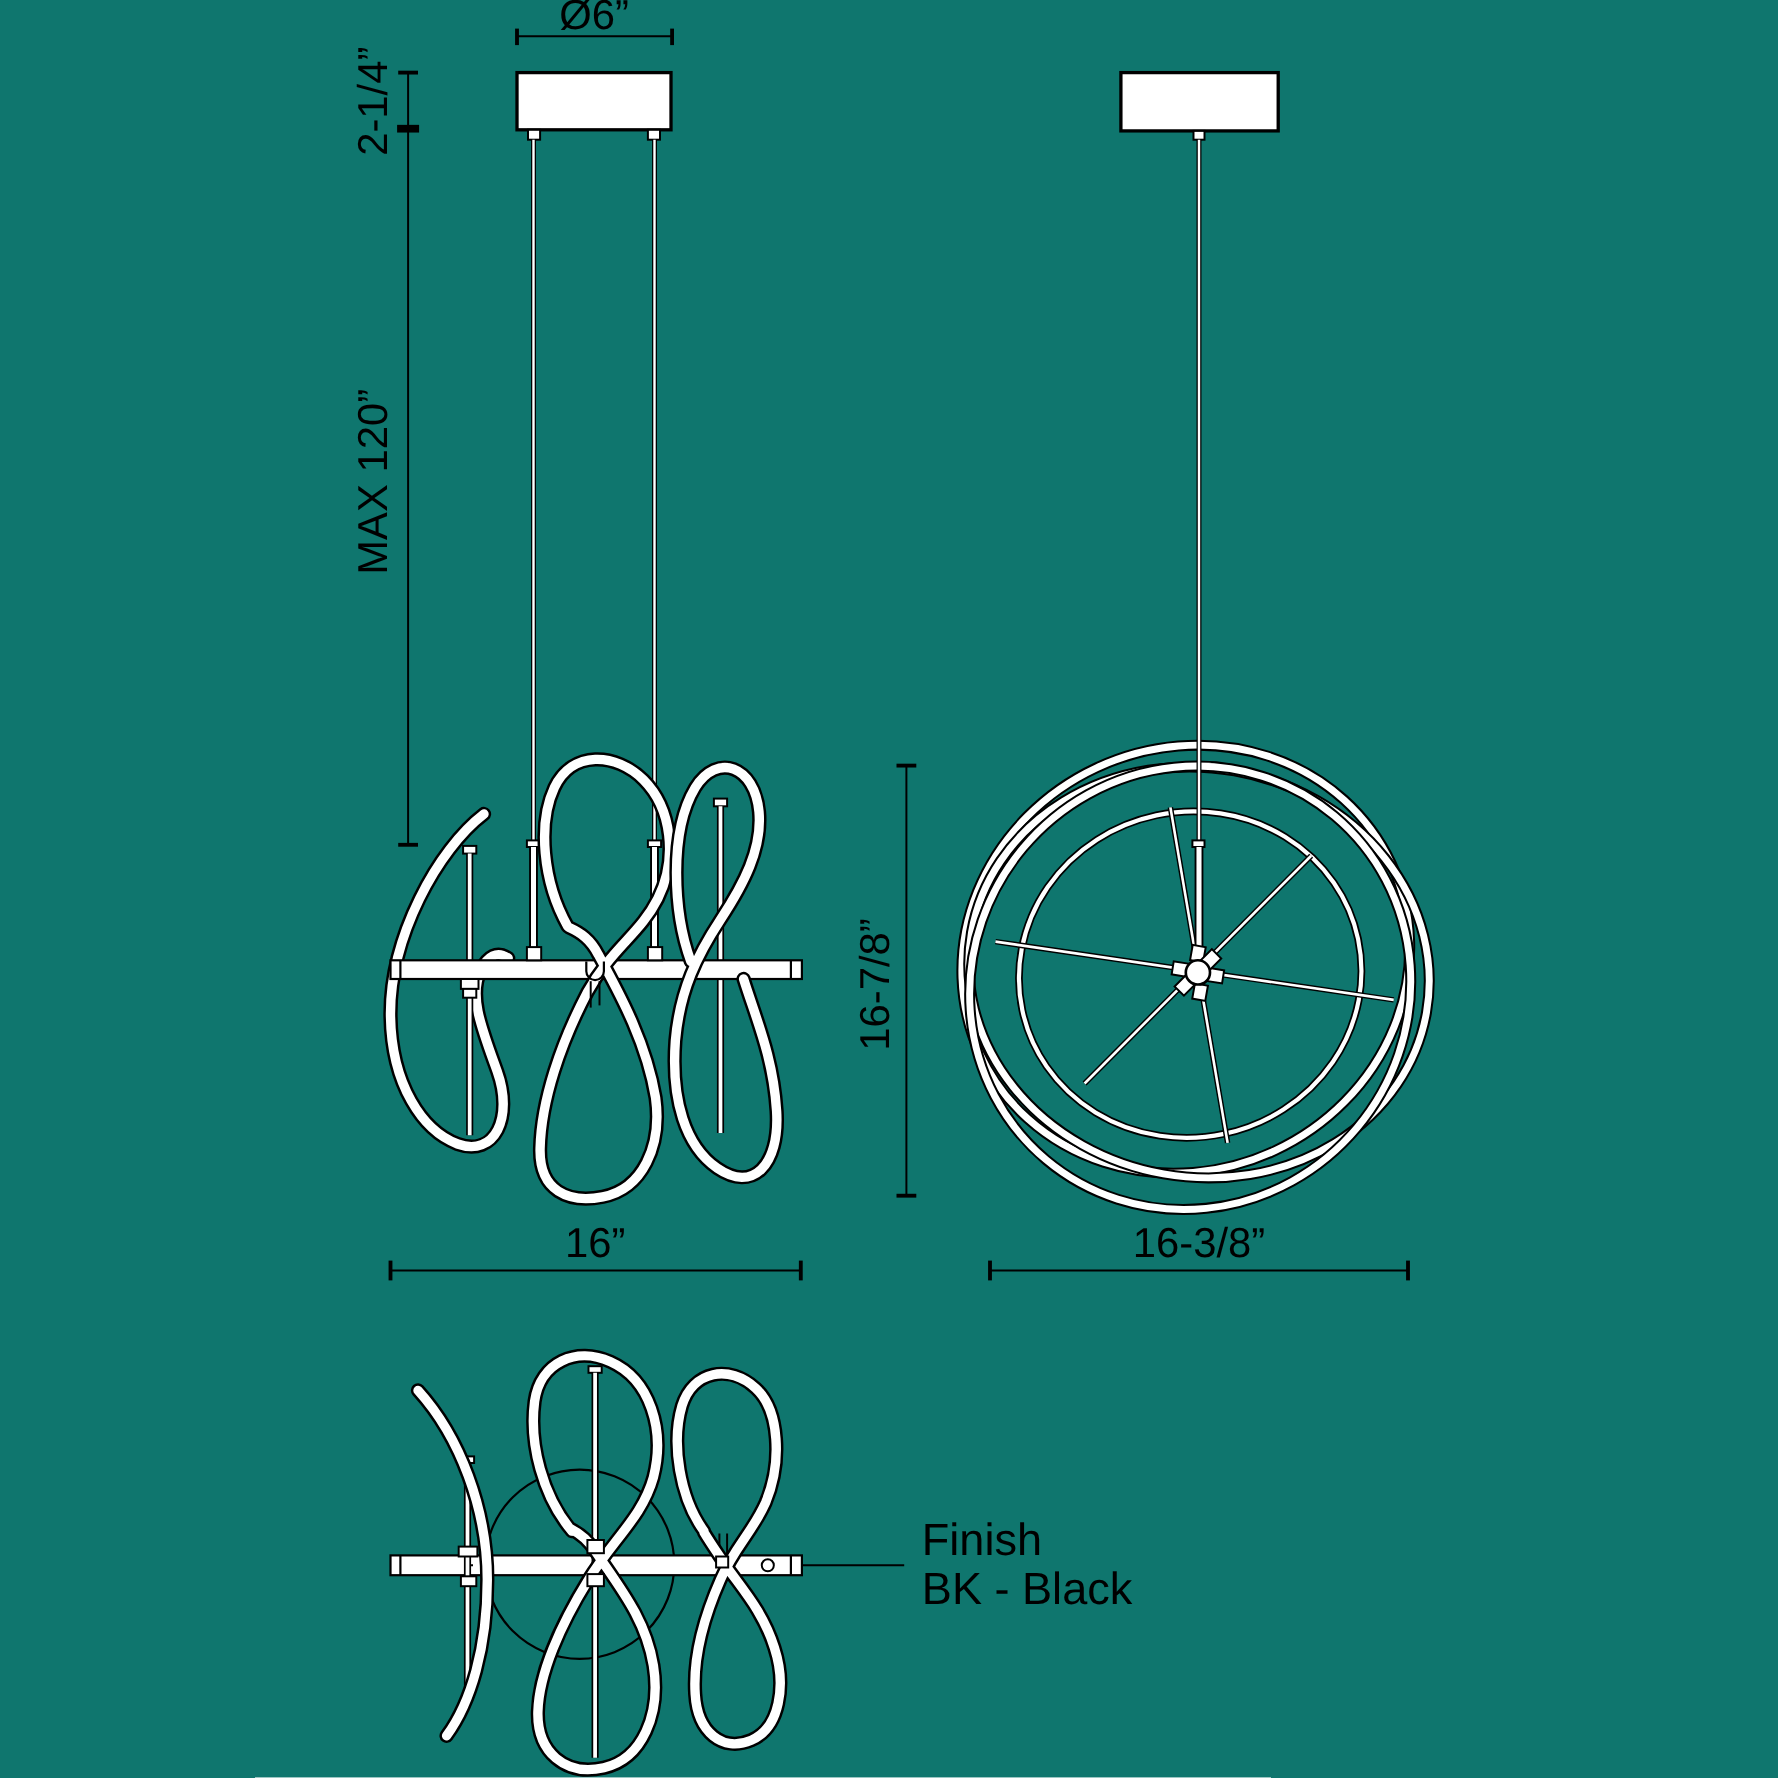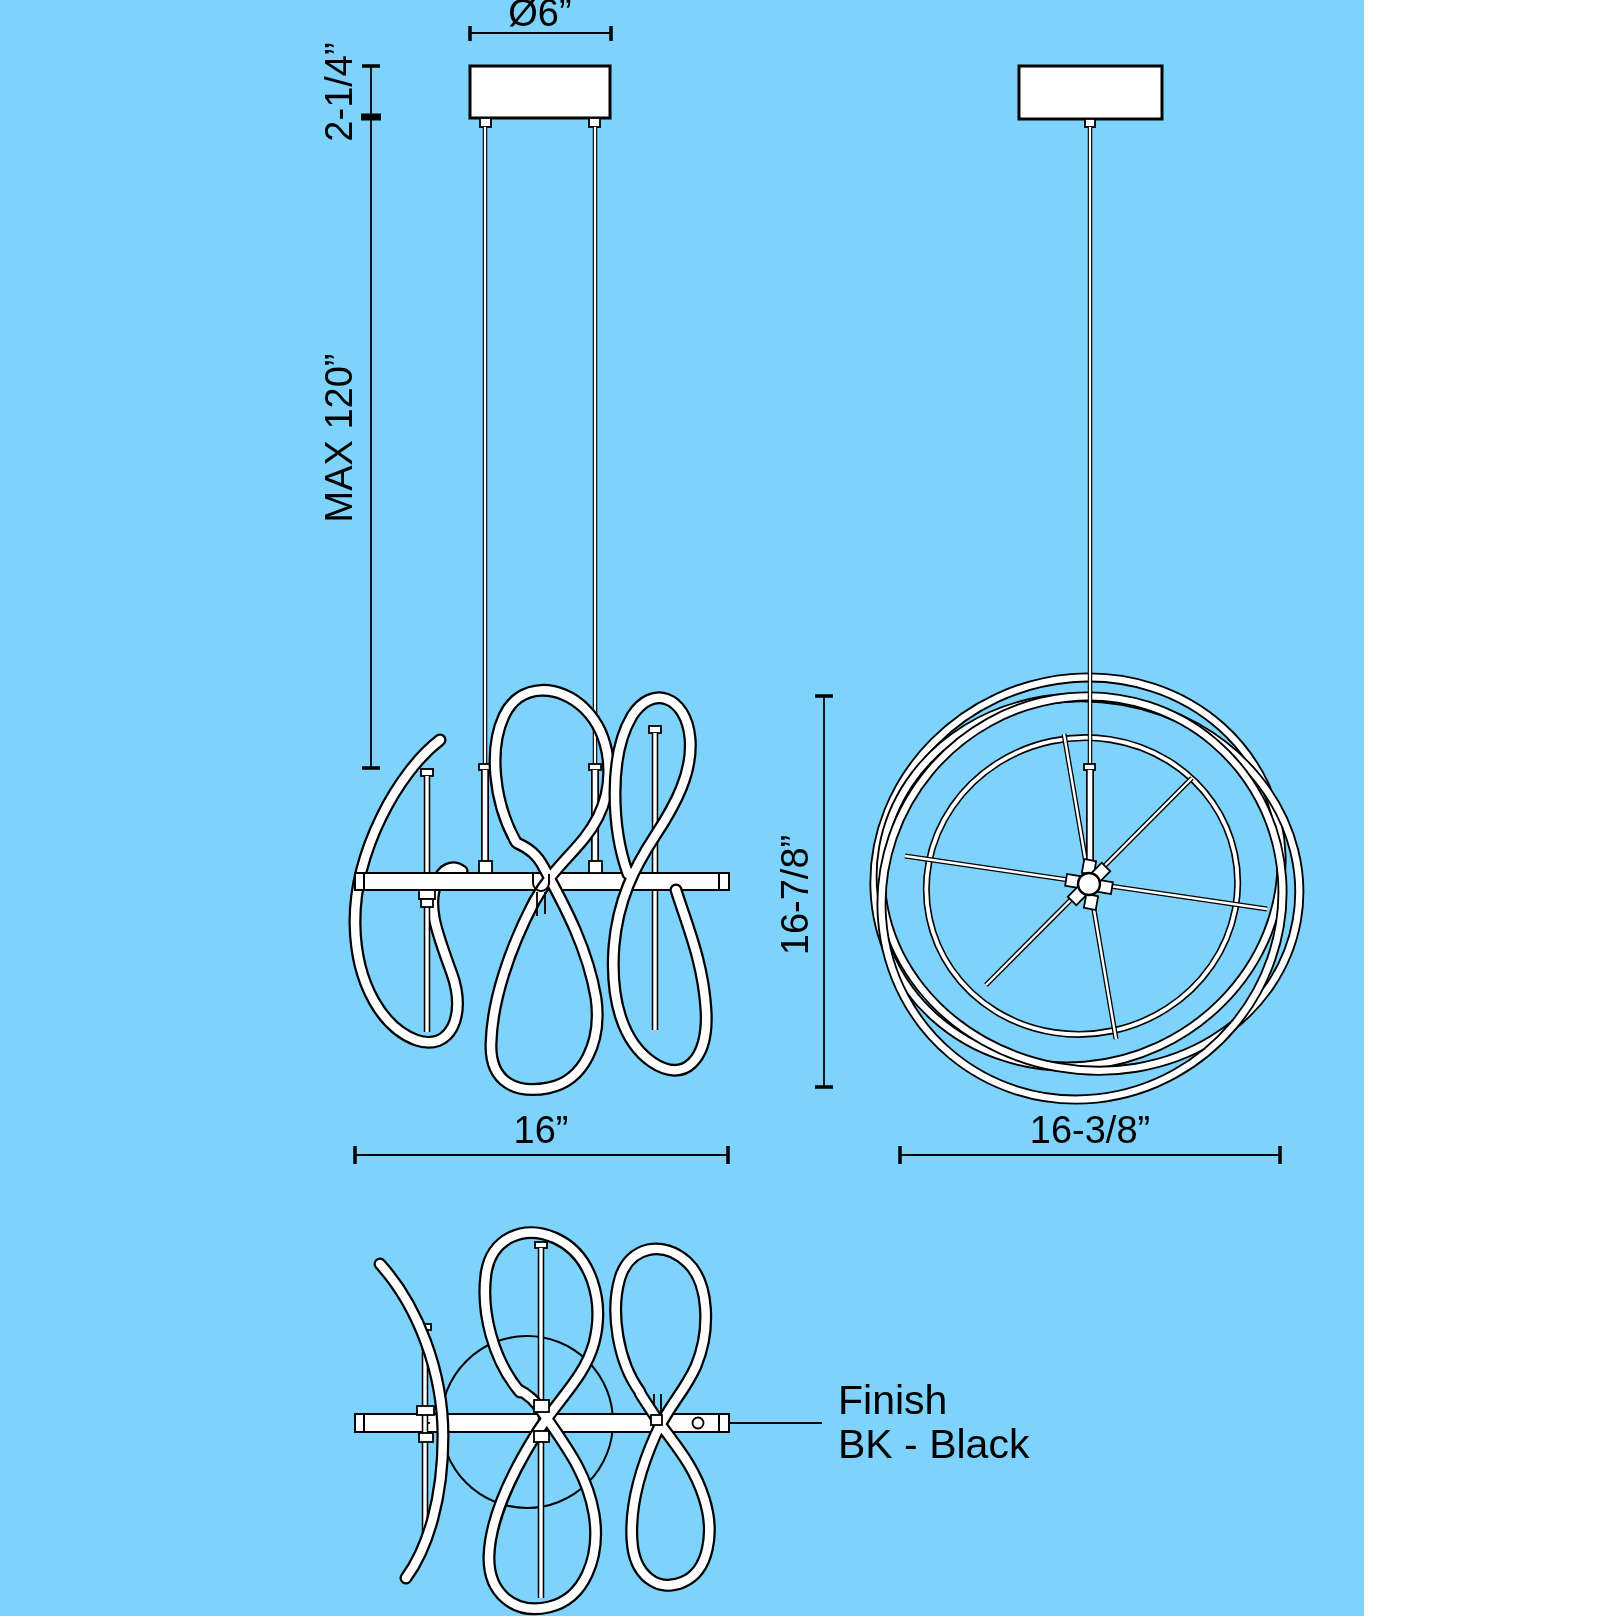--- a/index.html
+++ b/index.html
@@ -1,16 +1,16 @@
 <!DOCTYPE html>
 <html><head>
 <meta charset="utf-8">
 <style>
   html,body{margin:0;padding:0;background:#ffffff;}
-  .stage{width:1364px;height:1616px;position:relative;background:#7dd3fc;overflow:hidden;}
+  .stage{width:1616px;height:1616px;position:relative;background:#0f766e;overflow:hidden;}
   svg{display:block;}
   
   .ln  {stroke:#000;fill:none;stroke-width:2;}
   .thin{stroke:#000;fill:none;stroke-width:1.8;}
   .box {fill:#fff;stroke:#000;stroke-width:3;}
   .bar {fill:#fff;stroke:#000;stroke-width:2;}
   .blk {fill:#fff;stroke:#000;stroke-width:1.8;}
   
   .tick {stroke:#000;stroke-width:3.5;fill:none;}
   .tickH{stroke:#000;stroke-width:7;fill:none;}

